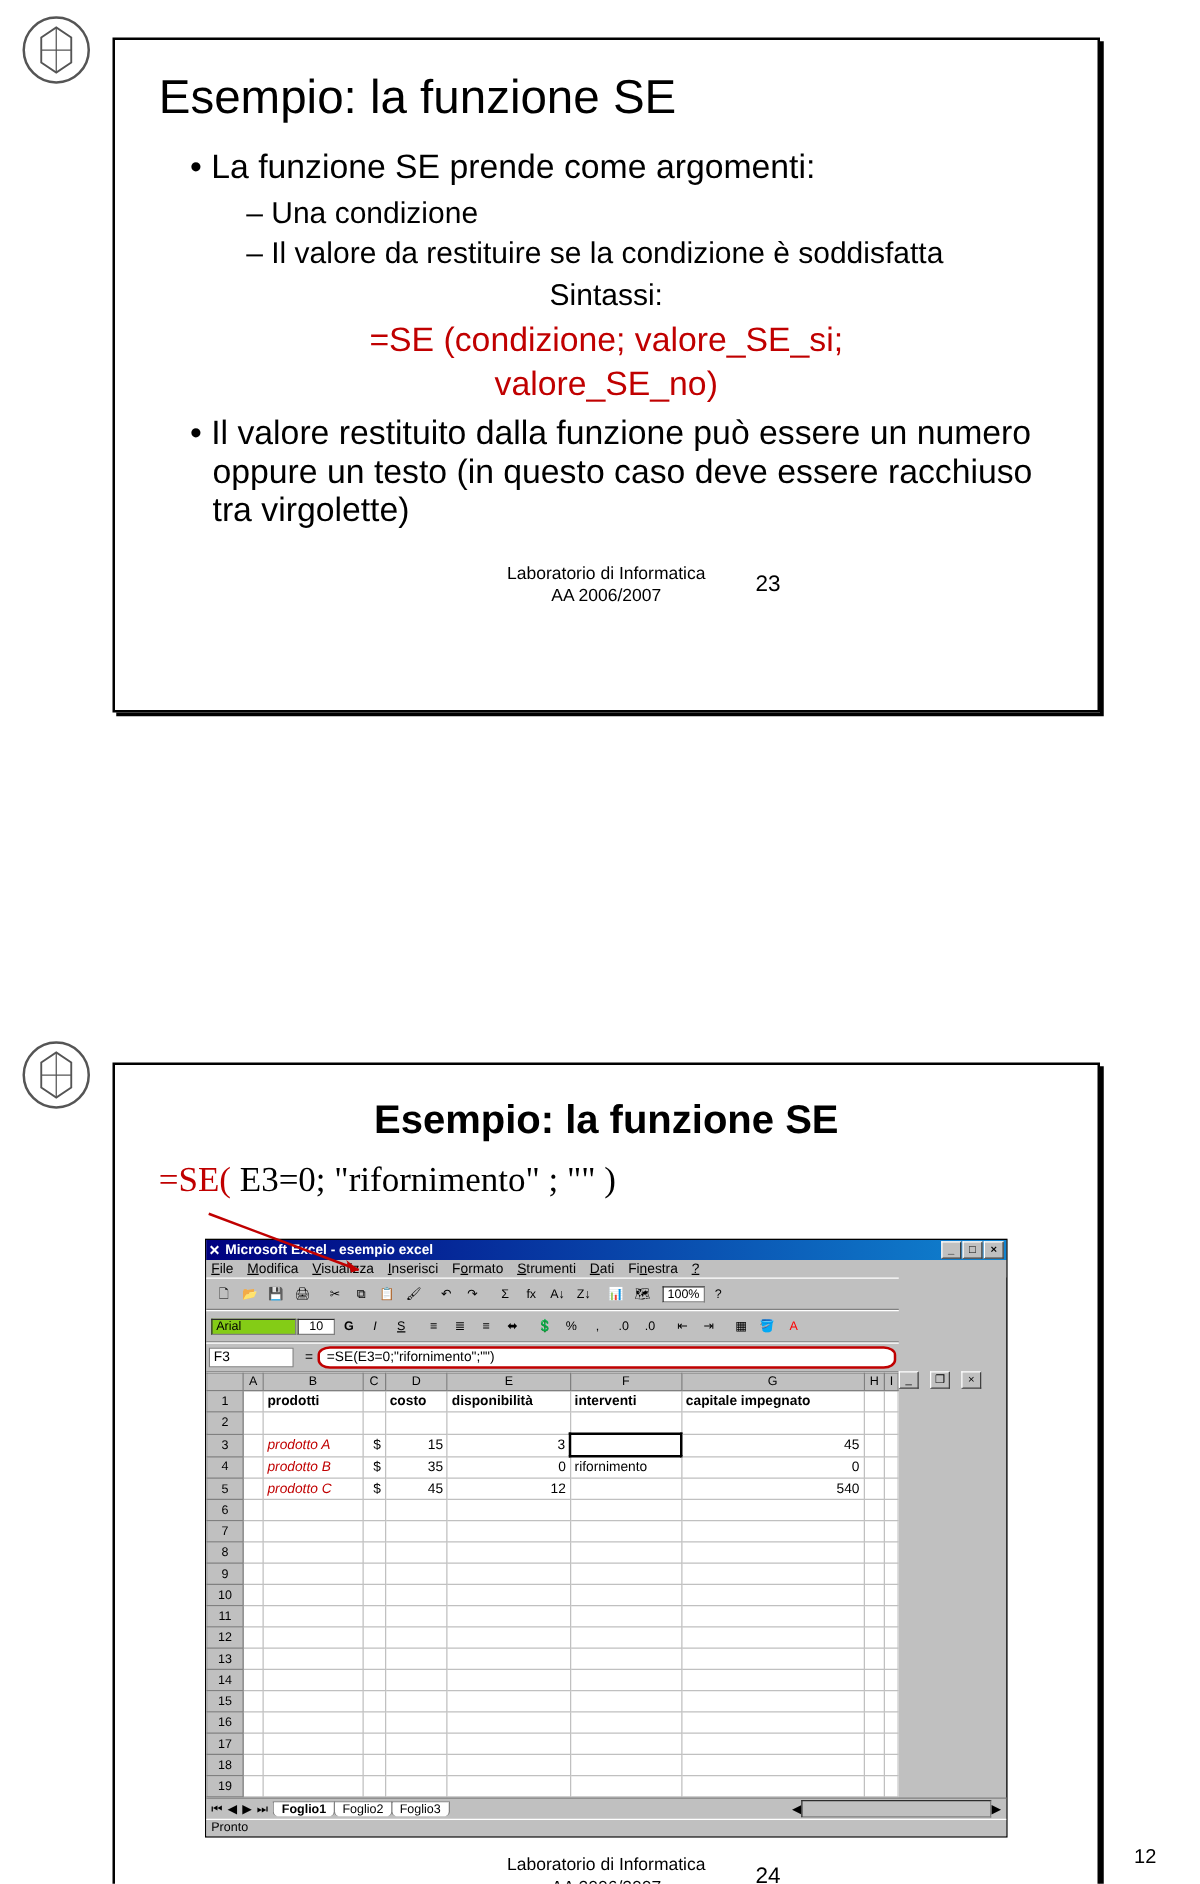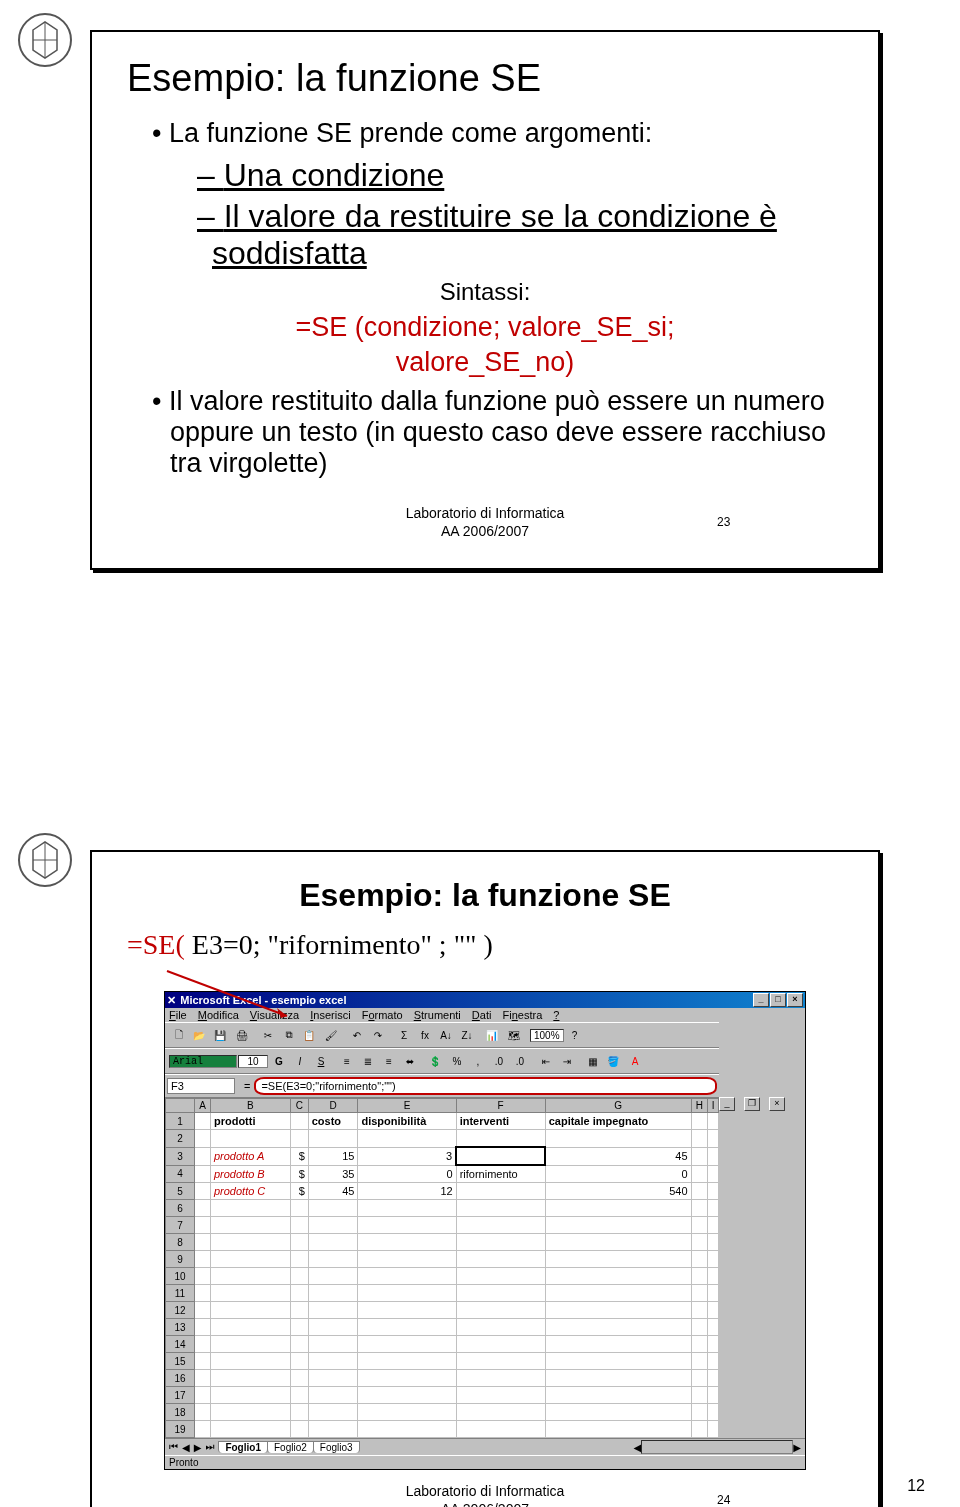--- a/index.html
+++ b/index.html
@@ -41,25 +41,24 @@
     margin: 0 0 18px 0;
   }
   .bullet-l1 {
     font-size: 27px;
     margin: 8px 0 8px 25px;
     text-indent: -18px;
     padding-left: 18px;
   }
   .bullet-l1::before { content: "• "; }
   .bullet-l2 {
-    font-size: 32px;
+    font-size: 24px;
     margin: 4px 0 4px 70px;
     text-indent: -15px;
     padding-left: 15px;
-    text-decoration: underline;
   }
   .bullet-l2::before { content: "– "; }
   .sintassi {
     text-align: center;
     font-size: 24px;
     margin: 6px 0;
   }
   .formula {
     text-align: center;
     font-size: 27px;
@@ -75,22 +74,22 @@
   .footer-left {
     flex: 1;
   }
   .footer-center {
     text-align: center;
     font-size: 14px;
     line-height: 1.3;
     flex: 1;
   }
   .footer-right {
-    text-align: center;
-    font-size: 12px;
+    text-align: left;
+    font-size: 18px;
     flex: 1;
   }
 
   
   .slide2-title {
     font-size: 32px;
     margin: 0 0 15px 0;
     text-align: center;
   }
   .slide2-formula {
@@ -358,21 +357,21 @@
         <span class="tb-btn">A↓</span>
         <span class="tb-btn">Z↓</span>
         <span class="tb-sep"></span>
         <span class="tb-btn">📊</span>
         <span class="tb-btn">🗺</span>
         <span class="tb-sep"></span>
         <span style="background:#fff;border:1px inset #808080;padding:0 3px;">100%</span>
         <span class="tb-btn">?</span>
       </div>
       <div class="toolbar">
-        <span style="background:#15803d;border:1px inset #808080;padding:0 3px;width:60px;display:inline-block;font-family:Liberation Mono, monospace;">Arial</span>
+        <span style="background:#84cc16;border:1px inset #808080;padding:0 3px;width:60px;display:inline-block;">Arial</span>
         <span style="background:#fff;border:1px inset #808080;padding:0 3px;width:22px;display:inline-block;text-align:center;">10</span>
         <span class="tb-btn">
             <b>G</b>
           </span>
         <span class="tb-btn">
             <i>I</i>
           </span>
         <span class="tb-btn">
             <u>S</u>
           </span>

